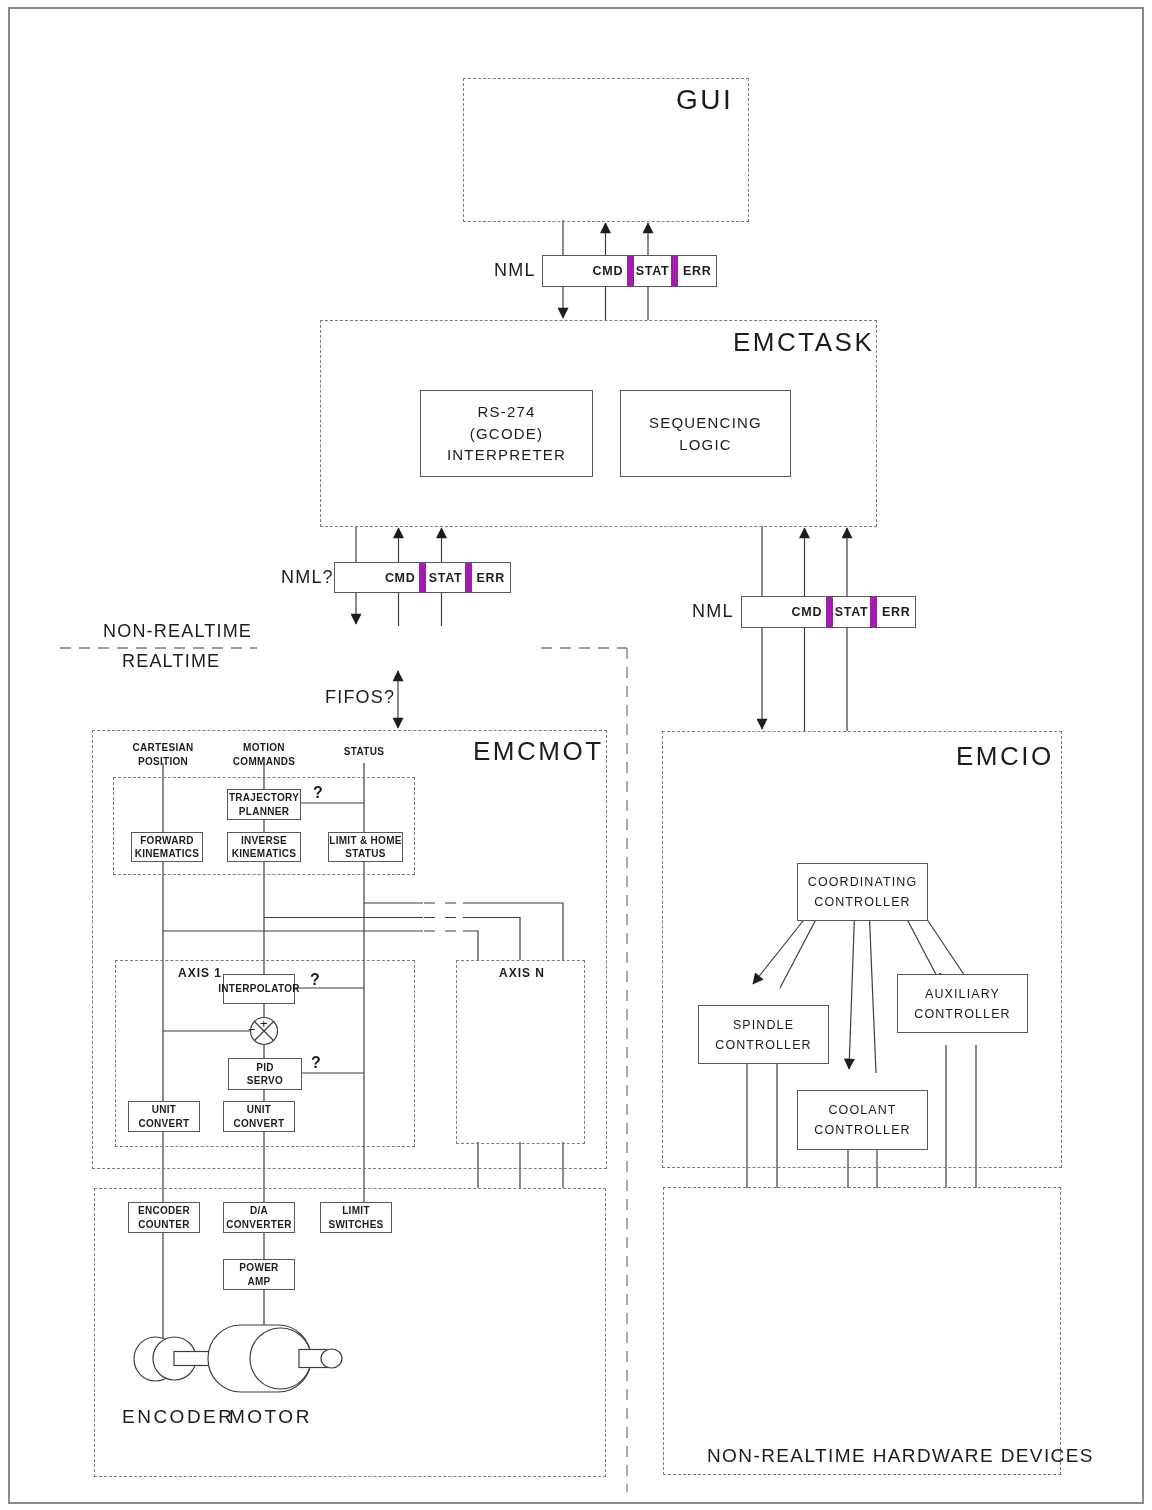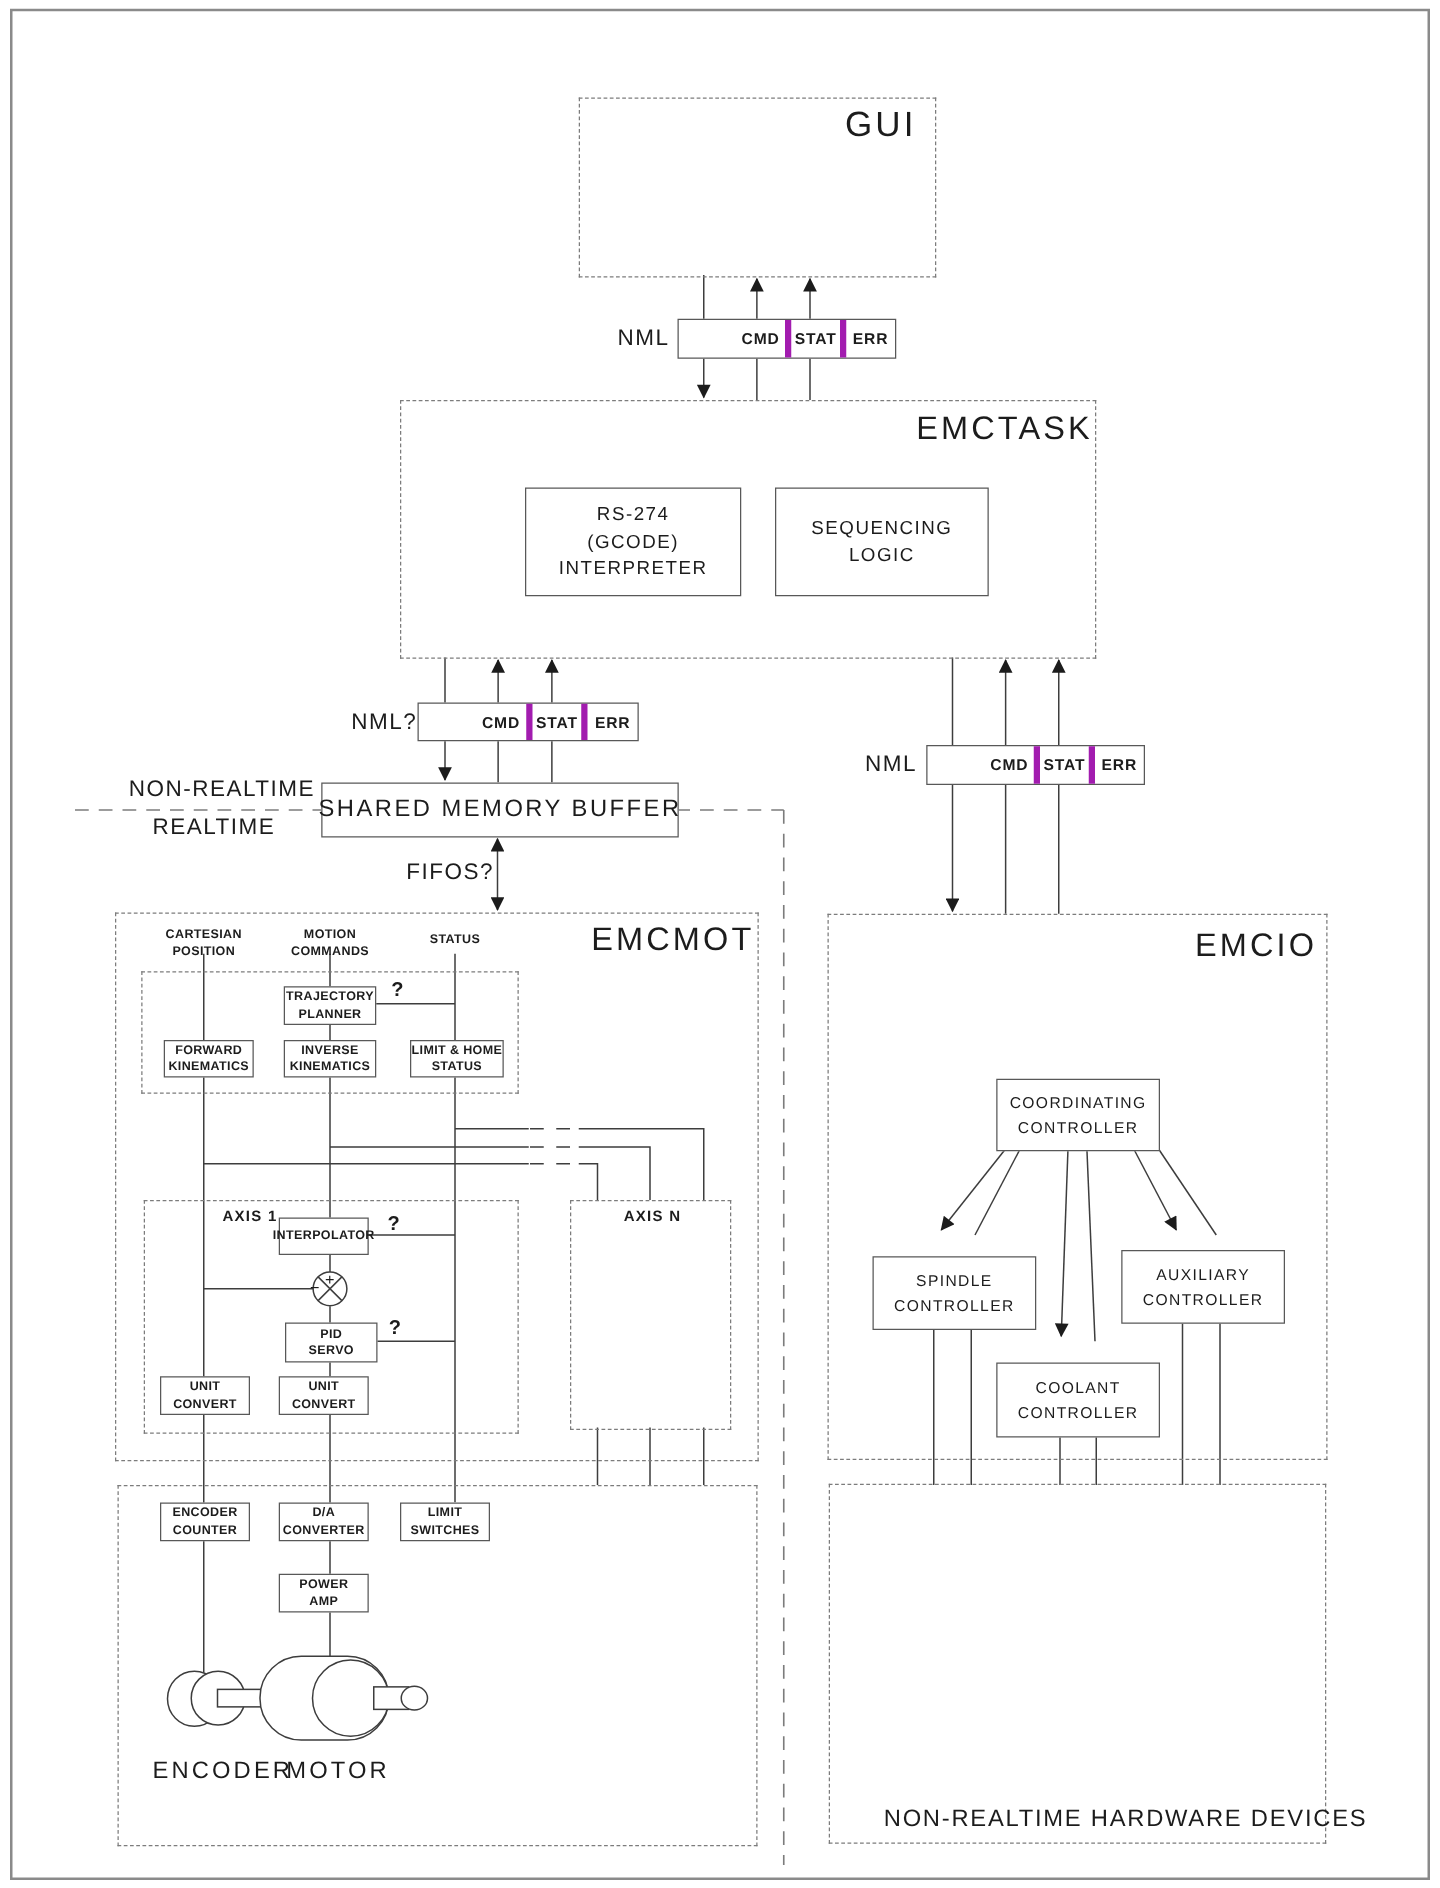--- a/index.html
+++ b/index.html
@@ -17,21 +17,21 @@
   .ctrl{font-size:12.5px;font-weight:400;letter-spacing:1.1px;line-height:1.6;margin-top:17px;}
   .bigbox-label{position:absolute;z-index:3;font-size:26px;font-weight:400;letter-spacing:2.5px;white-space:nowrap;}
   .lbl{position:absolute;z-index:3;white-space:nowrap;}
   .med{font-size:18px;letter-spacing:1.2px;}
   .caption{font-size:19px;letter-spacing:1.4px;}
   .colhead{position:absolute;z-index:3;text-align:center;font-size:10px;font-weight:700;
            line-height:1.35;letter-spacing:0.3px;}
   .nml-row{position:absolute;z-index:3;display:flex;border:1px solid #585858;background:#fff;padding-left:46px;}
   .nml-cell{flex:1;display:flex;align-items:center;justify-content:center;
             font-size:12.5px;font-weight:600;letter-spacing:0.7px;}
-  .nml-cell + .nml-cell{border-left:5px solid #a21caf;}
+  .nml-cell + .nml-cell{border-left:7px solid #a21caf;}
   .qmark{position:absolute;z-index:3;font-size:16px;font-weight:600;}
   .sumsign{position:absolute;z-index:3;font-size:13px;font-weight:400;line-height:1;}
   .axis-label{position:absolute;z-index:3;font-size:12px;font-weight:600;letter-spacing:1px;}
 </style>
 </head>
 <body>
 
 <div id="canvas">
   <div id="page-border"></div>
 
@@ -147,23 +147,20 @@
   <div class="sbox mid" style="left:420px;top:390px;width:171px;height:85px;">
     <div>RS-274</div>
     <div>(GCODE)</div>
     <div>INTERPRETER</div>
   </div>
   <div class="sbox mid" style="left:620px;top:390px;width:169px;height:85px;">
     <div>SEQUENCING</div>
     <div>LOGIC</div>
   </div>
 
-  <div class="sbox" style="left:257px;top:626px;width:284px;height:42px;font-size:19px;letter-spacing:2px;">
-    <div>SHARED MEMORY BUFFER</div>
-  </div>
   <div class="lbl med" style="left:103px;top:621px;">NON-REALTIME</div>
   <div class="lbl med" style="left:122px;top:651px;">REALTIME</div>
   <div class="lbl med" style="left:325px;top:687px;">FIFOS?</div>
 
   <div class="colhead" style="left:123px;top:741px;width:80px;">
     <div>CARTESIAN</div>
     <div>POSITION</div>
   </div>
   <div class="colhead" style="left:224px;top:741px;width:80px;">
     <div>MOTION</div>
@@ -215,21 +212,21 @@
   <div class="sumsign" style="left:248px;top:1023px;">−</div>
 
   <div class="sbox ctrl" style="left:797px;top:846px;width:129px;height:56px;">
     <div>COORDINATING</div>
     <div>CONTROLLER</div>
   </div>
   <div class="sbox ctrl" style="left:698px;top:988px;width:129px;height:57px;">
     <div>SPINDLE</div>
     <div>CONTROLLER</div>
   </div>
-  <div class="sbox ctrl" style="left:897px;top:983px;width:129px;height:57px;">
+  <div class="sbox ctrl" style="left:897px;top:957px;width:129px;height:57px;">
     <div>AUXILIARY</div>
     <div>CONTROLLER</div>
   </div>
   <div class="sbox ctrl" style="left:797px;top:1073px;width:129px;height:58px;">
     <div>COOLANT</div>
     <div>CONTROLLER</div>
   </div>
 
   <div class="sbox small" style="left:128px;top:1202px;width:70px;height:29px;">
     <div>ENCODER</div>

